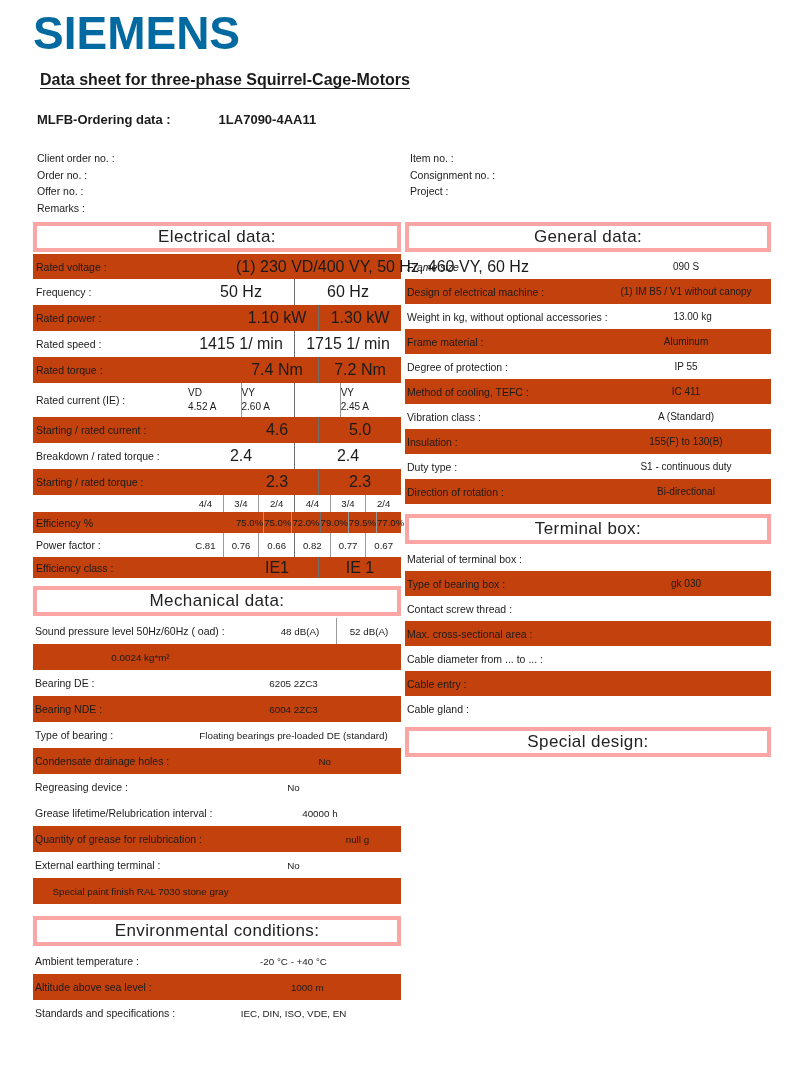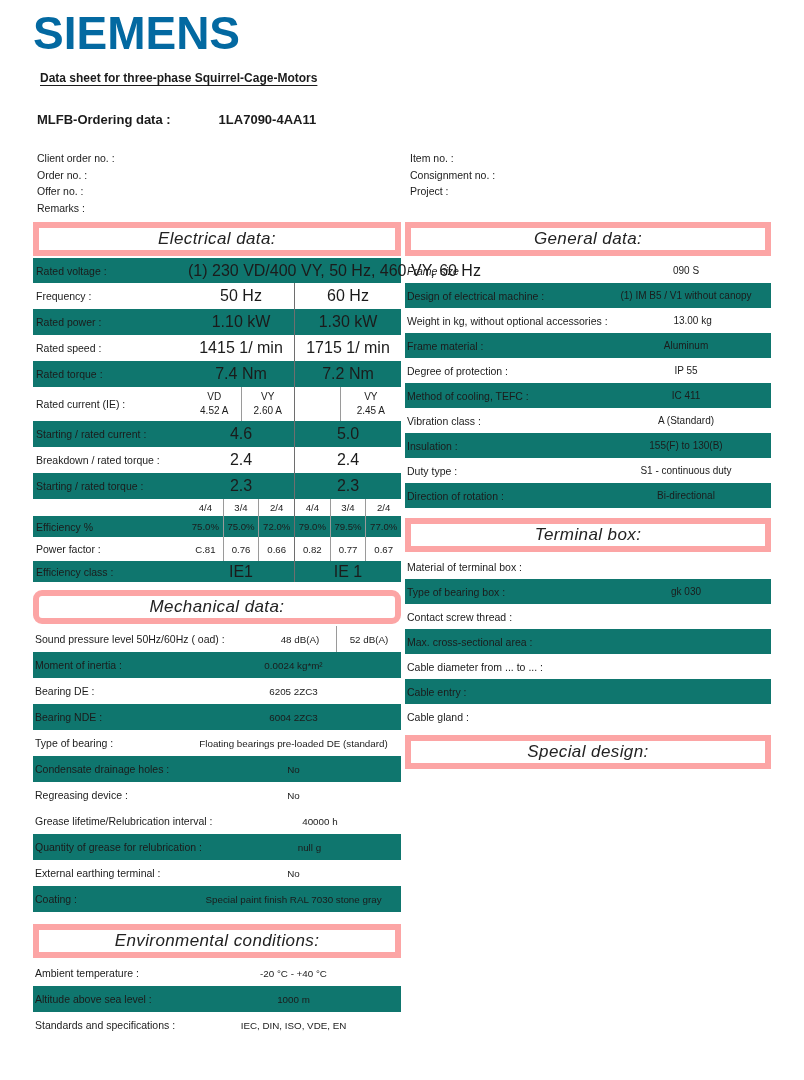--- a/index.html
+++ b/index.html
@@ -1,51 +1,51 @@
 <!DOCTYPE html>
 <html><head>
 <meta charset="utf-8">
 <style>
   html,body{margin:0;padding:0;background:#e8e8e8;}
   .page{position:relative;width:804px;height:1080px;background:#ffffff;margin:0 auto;
         font-family:"Liberation Sans","DejaVu Sans",sans-serif;color:#1b1b1b;overflow:hidden;}
 
   .logo{position:absolute;left:33px;top:6px;font-size:46px;font-weight:bold;
         letter-spacing:0px;color:#0369a1;}
-  .doc-title{position:absolute;left:40px;top:71px;font-size:12px;font-weight:bold;
+  .doc-title{position:absolute;left:40px;top:71px;font-size:16px;font-weight:bold;
         text-decoration:underline;text-underline-offset:3px;}
   .mlfb-row{position:absolute;left:37px;top:112px;display:flex;font-size:13px;font-weight:bold;}
   .mlfb-value{margin-left:48px;}
 
   .order-left{position:absolute;left:37px;top:150px;font-size:10.5px;line-height:16.5px;}
   .order-right{position:absolute;left:410px;top:150px;font-size:10.5px;line-height:16.5px;}
 
   .col{position:absolute;top:222px;}
   .col-left{left:33px;width:368px;}
   .col-right{left:405px;width:366px;}
 
-  .sec-head{border:6px solid #fca5a5;height:22px;display:flex;align-items:center;justify-content:center;
-        font-style:italic;font-size:17px;letter-spacing:.4px;color:#222;background:#fff;margin-bottom:2px;}
-  .mt8{margin-top:8px;border-radius:9px;} .mt12{margin-top:12px;} .mt10{margin-top:10px;} .mt6{margin-top:6px;}
+  .sec-head{border:4px solid #fca5a5;height:22px;display:flex;align-items:center;justify-content:center;
+        font-size:17px;letter-spacing:.4px;color:#222;background:#fff;margin-bottom:2px;}
+  .mt8{margin-top:8px;} .mt12{margin-top:12px;} .mt10{margin-top:10px;} .mt6{margin-top:6px;}
 
   
   .row{display:flex;align-items:stretch;}
-  .s{background:#0f766e;}
+  .s{background:#c2410c;gap:48px;}
   .h25{min-height:25px;} .h26{min-height:26px;} .h34{min-height:34px;}
   .h17{min-height:17px;} .h21{min-height:21px;} .h24{min-height:24px;}
 
   
   .lbl{width:152px;flex-shrink:0;font-size:10.5px;display:flex;align-items:center;
        padding-left:3px;white-space:nowrap;}
   .vals{flex:1;display:flex;align-items:stretch;}
   .cell{flex:1;display:flex;align-items:center;justify-content:center;font-size:16px;white-space:nowrap;}
   .md{border-left:1px solid #6e6e6e;}
   .sd{border-left:1px solid #9a9a9a;}
   .half{flex:1;display:flex;align-items:stretch;}
-  .subcell{flex:1;display:flex;flex-direction:column;align-items:center;justify-content:center;
+  .subcell{flex:1;display:flex;flex-direction:column;align-items:flex-start;justify-content:center;
        font-size:10px;line-height:14px;white-space:nowrap;}
   .subcell.sp1{flex:.85;} .subcell.sp2{flex:1.15;}
   .c6{font-size:9.6px;}
 
   
   .g-row{display:flex;align-items:stretch;min-height:25px;}
   .g-lbl{flex:1;font-size:10.5px;display:flex;align-items:center;padding-left:2px;white-space:nowrap;overflow:visible;}
   .g-val{width:170px;flex-shrink:0;display:flex;align-items:center;justify-content:center;
        font-size:10px;white-space:nowrap;}
   .it{font-style:italic;text-align:right;}
@@ -222,21 +222,20 @@
       <span>Mechanical data:</span>
     </div>
 
     <div class="m-row">
       <span class="m-lbl">Sound pressure level 50Hz/60Hz ( oad) :</span>
       <span class="db1">48 dB(A)</span>
       <span class="db2 sd">52 dB(A)</span>
     </div>
 
     <div class="m-row s">
-      <span class="m-lbl">Moment of inertia :</span>
       <span class="m-val">0.0024  kg*m²</span>
     </div>
     <div class="m-row">
       <span class="m-lbl">Bearing DE :</span>
       <span class="m-val">6205 2ZC3</span>
     </div>
     <div class="m-row s">
       <span class="m-lbl">Bearing NDE :</span>
       <span class="m-val">6004 2ZC3</span>
     </div>
@@ -258,21 +257,20 @@
     </div>
     <div class="m-row s">
       <span class="m-lbl">Quantity of grease for relubrication :</span>
       <span class="m-val">null g</span>
     </div>
     <div class="m-row">
       <span class="m-lbl">External earthing terminal :</span>
       <span class="m-val">No</span>
     </div>
     <div class="m-row s">
-      <span class="m-lbl">Coating :</span>
       <span class="m-val">Special paint finish RAL 7030 stone gray</span>
     </div>
 
     <div class="sec-head mt12">
       <span>Environmental conditions:</span>
     </div>
 
     <div class="m-row">
       <span class="m-lbl">Ambient temperature :</span>
       <span class="m-val">-20 °C -  +40 °C</span>

